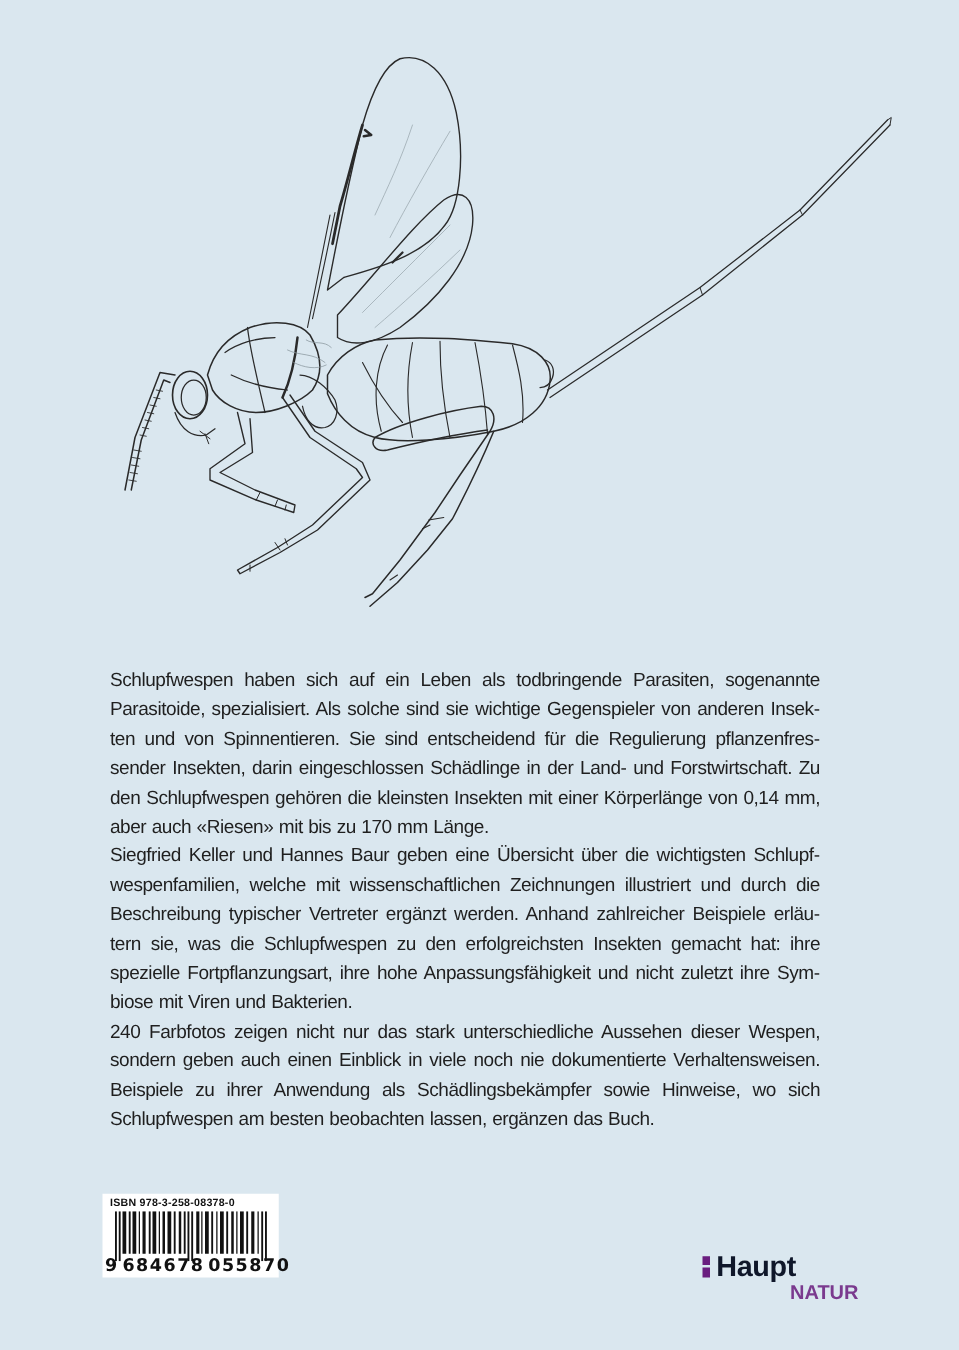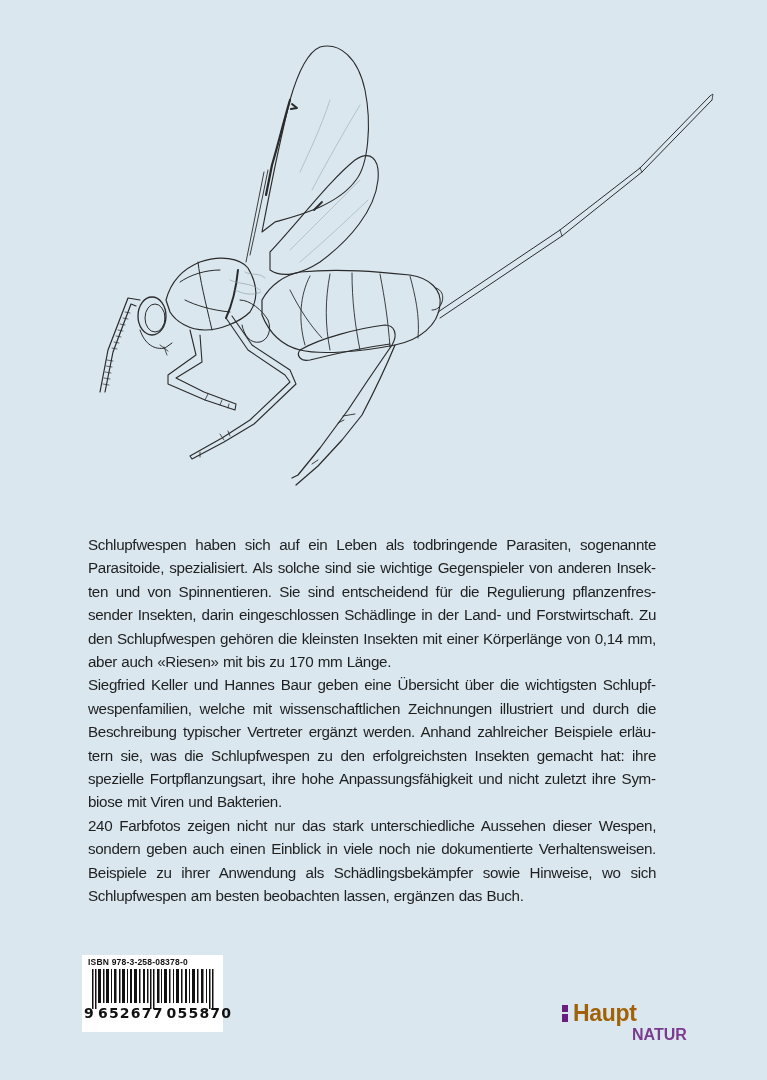--- a/index.html
+++ b/index.html
@@ -36,21 +36,21 @@
       letter-spacing: -0.35px;
       word-spacing: 0.5px;
       font-stretch: condensed;
       hyphens: manual;
     }
     .barcode-box {
       position: absolute;
       left: 82px;
       top: 955px;
       width: 141px;
-      height: 77px;
+      height: 67px;
       background: #ffffff;
     }
     .isbn-text {
       position: absolute;
       left: 6px;
       top: 2px;
       font-size: 8.5px;
       letter-spacing: 0.2px;
       font-weight: bold;
       color: #111;
@@ -101,21 +101,21 @@
       background: #6a1e7f;
     }
     .logo-mark .top { top: 0; height: 7px; }
     .logo-mark .bot { top: 9px; height: 8px; }
     .logo-name {
       position: absolute;
       left: 13px;
       top: 0px;
       font-size: 23px;
       font-weight: bold;
-      color: #a16207;
+      color: #0f172a;
       letter-spacing: -0.3px;
       line-height: 27px;
     }
     .logo-sub {
       position: absolute;
       left: 72px;
       top: 28px;
       font-size: 16px;
       font-weight: bold;
       color: #7a3a8e;
@@ -213,21 +213,21 @@
       <rect x="97" y="0" width="2" height="34"></rect>
       <rect x="101" y="0" width="1" height="34"></rect>
       <rect x="104" y="0" width="3" height="34"></rect>
       <rect x="109" y="0" width="1.5" height="34"></rect>
       <rect x="113" y="0" width="2.5" height="34"></rect>
       <rect x="118" y="0" width="1" height="34"></rect>
       <rect x="121" y="0" width="1.5" height="40"></rect>
       <rect x="124" y="0" width="1.5" height="40"></rect>
     </g>
   </svg>
-  <div class="barcode-digits"><span>9</span><span class="digit-gap"></span><span>652677</span><span class="digit-gap"></span><span>055870</span></div>
+  <div class="barcode-digits"><span>9</span><span class="digit-gap"></span><span>684678</span><span class="digit-gap"></span><span>055870</span></div>
 </div>
 
 <div class="logo">
   <div class="logo-mark">
     <span class="top"></span>
     <span class="bot"></span>
   </div>
   <div class="logo-name">Haupt</div>
   <div class="logo-sub">NATUR</div>
 </div>

